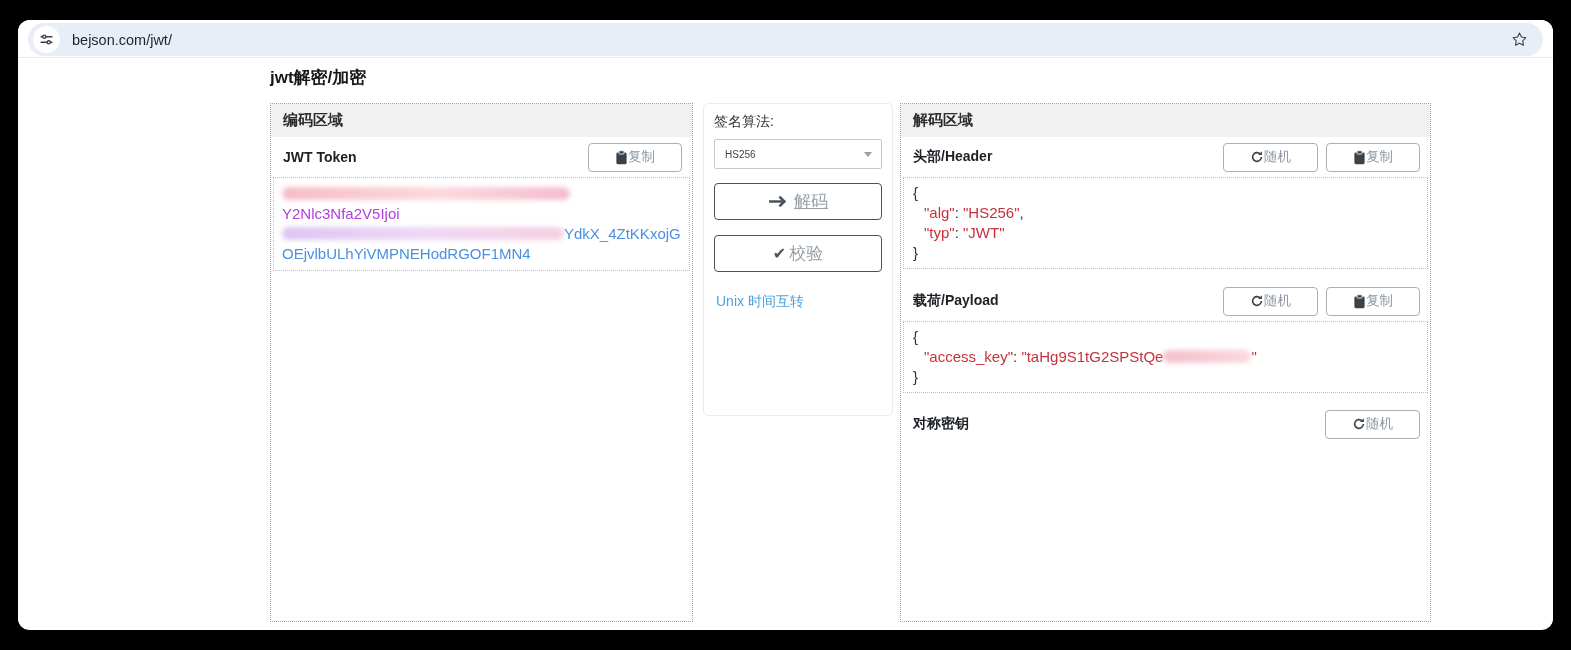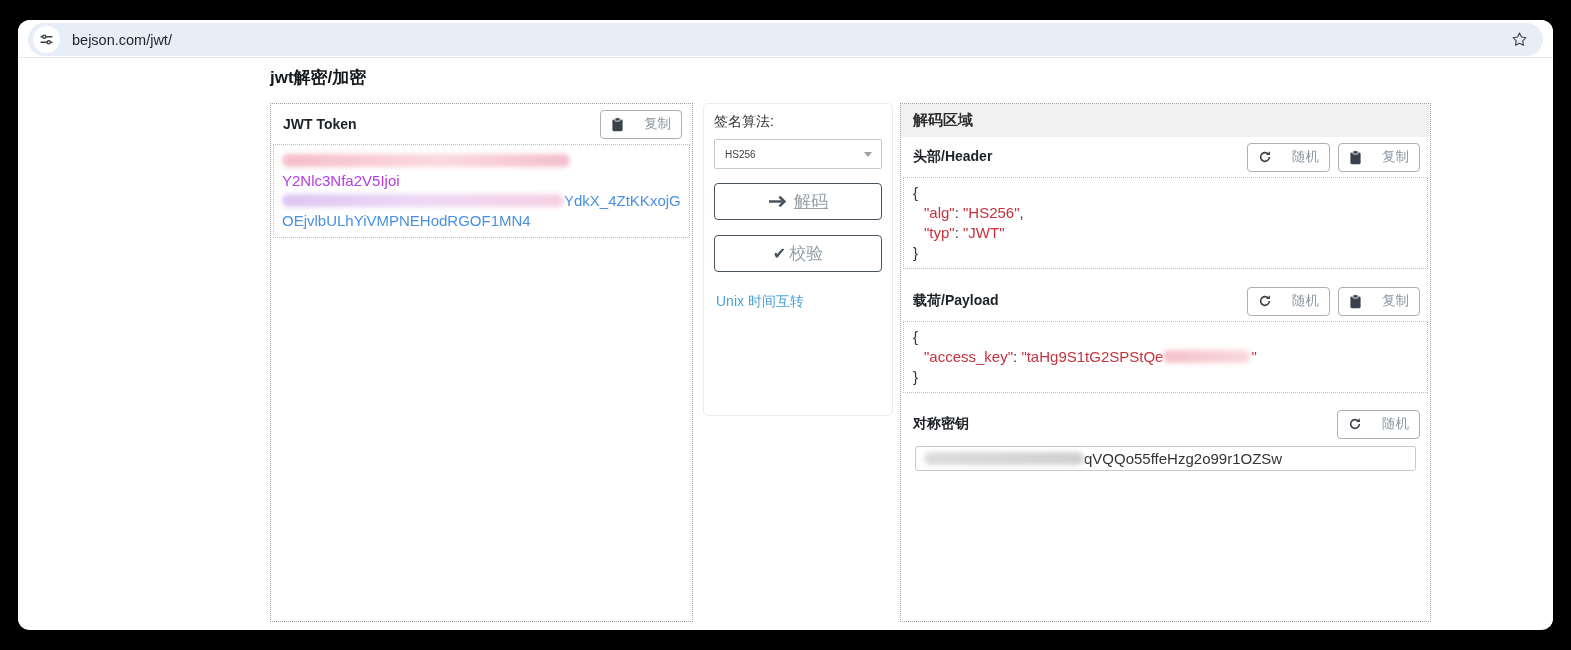--- a/index.html
+++ b/index.html
@@ -19,21 +19,21 @@
   
   .content{position:relative;height:571px;background:#fff;}
   .page-title{position:absolute;left:252px;top:8px;font-size:17px;font-weight:700;color:#15181b;}
   .panel{position:absolute;top:45px;border:1px dotted #9aa0a6;background:#fff;}
   .panel-head{height:33px;background:var(--panel-header-bg);display:flex;align-items:center;padding:0 12px;font-size:15px;font-weight:700;color:#2d2d2d;}
   .panel-encode{left:252px;width:423px;height:519px;}
   .panel-decode{left:882px;width:531px;height:519px;}
   .row{display:flex;align-items:center;justify-content:space-between;height:40px;padding:0 10px 0 12px;}
   .row-label{font-size:14px;font-weight:700;color:#1d2126;}
   .btn-group{display:flex;gap:8px;}
-  .mini-btn{display:flex;align-items:center;gap:20px;height:29px;padding:0 10px;background:#fff;border:1px solid #a9b0b6;border-radius:4px;color:#8d97a1;font-size:13.5px;cursor:pointer;}
+  .mini-btn{display:flex;align-items:center;gap:0;height:29px;padding:0 26px;background:#fff;border:1px solid #a9b0b6;border-radius:4px;color:#8d97a1;font-size:13.5px;cursor:pointer;}
   .mini-btn .ic{display:flex;color:#39424a;}
   
   .code{margin:0 2px;border:1px dotted #b9bfc4;padding:5px 9px;font-size:15px;line-height:20px;color:#333;}
   .token-box{min-height:78px;padding:6px 8px;}
   .indent{padding-left:11px;}
   .red{color:var(--json-red);}
   .dark{color:#333;}
   .tok-purple{color:var(--token-purple);}
   .tok-blue{color:var(--token-blue);}
   .redact{display:inline-block;height:13px;border-radius:7px;filter:blur(2.5px);vertical-align:-1px;}
@@ -82,20 +82,21 @@
             <path d="M12 3.8l2.5 5.1 5.6.8-4.05 3.95.95 5.6L12 16.6l-5 2.65.95-5.6L3.9 9.7l5.6-.8z"></path>
           </svg>
         </span>
       </div>
     </div>
 
     <div class="content">
       <div class="page-title">jwt解密/加密</div>
 
       <div class="panel panel-encode">
+        <div class="panel-head">编码区域</div>
         <div class="row">
           <span class="row-label">JWT Token</span>
           <button class="mini-btn">
             <span class="ic">
               <svg width="13" height="15" viewBox="0 0 14 16">
                   <rect x="1.5" y="2.6" width="11" height="12.6" rx="1.5" fill="currentColor"></rect>
                   <rect x="4.3" y="0.7" width="5.4" height="3.6" rx="0.9" fill="currentColor" stroke="#fff" stroke-width="0.9"></rect>
                 </svg>
             </span>
             <span>复制</span>
@@ -203,21 +204,17 @@
           <button class="mini-btn">
             <span class="ic">
               <svg width="14" height="14" viewBox="0 0 16 16">
                   <path d="M13 8a5 5 0 1 1-1.46-3.54" fill="none" stroke="currentColor" stroke-width="1.8"></path>
                   <path d="M13.6 1.4v4.4h-4.4z" fill="currentColor"></path>
                 </svg>
             </span>
             <span>随机</span>
           </button>
         </div>
-        <div class="key-input">
-          <span class="redact redact-key"></span>
-            <span>qVQQo55ffeHzg2o99r1OZSw</span>
-        </div>
       </div>
 
     </div>
   </div>
 </div>
 
 </body></html>

